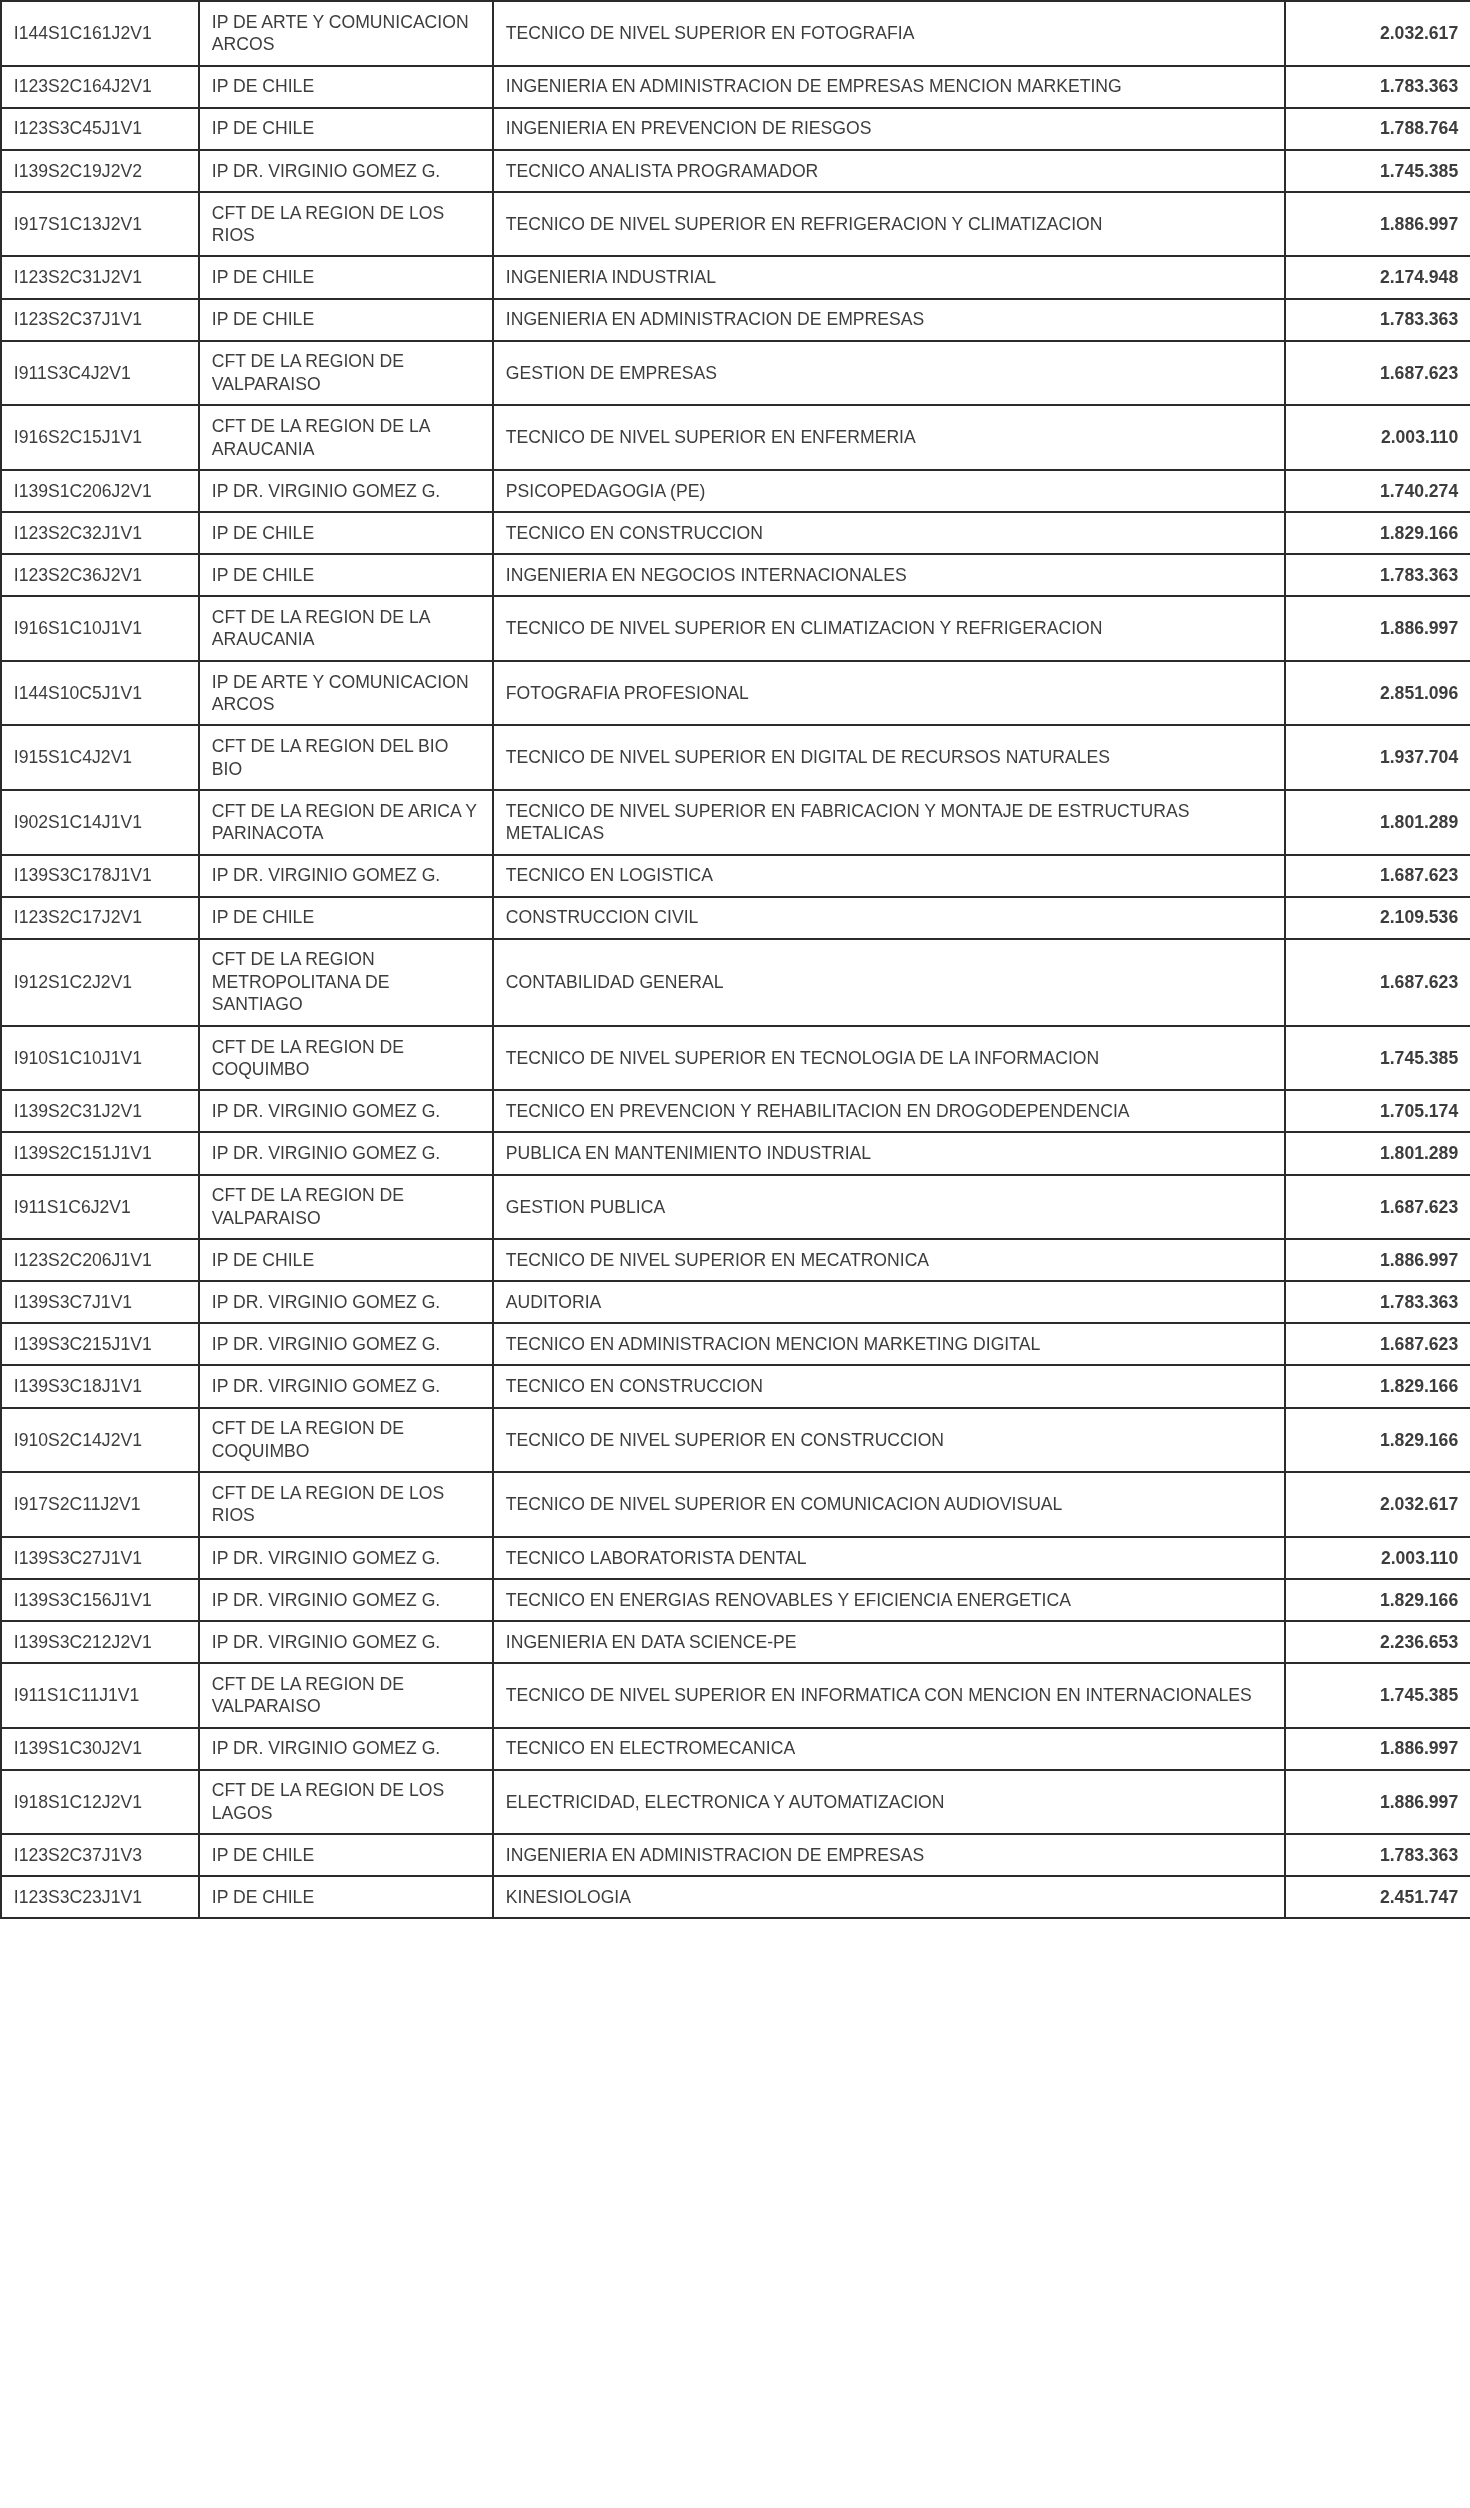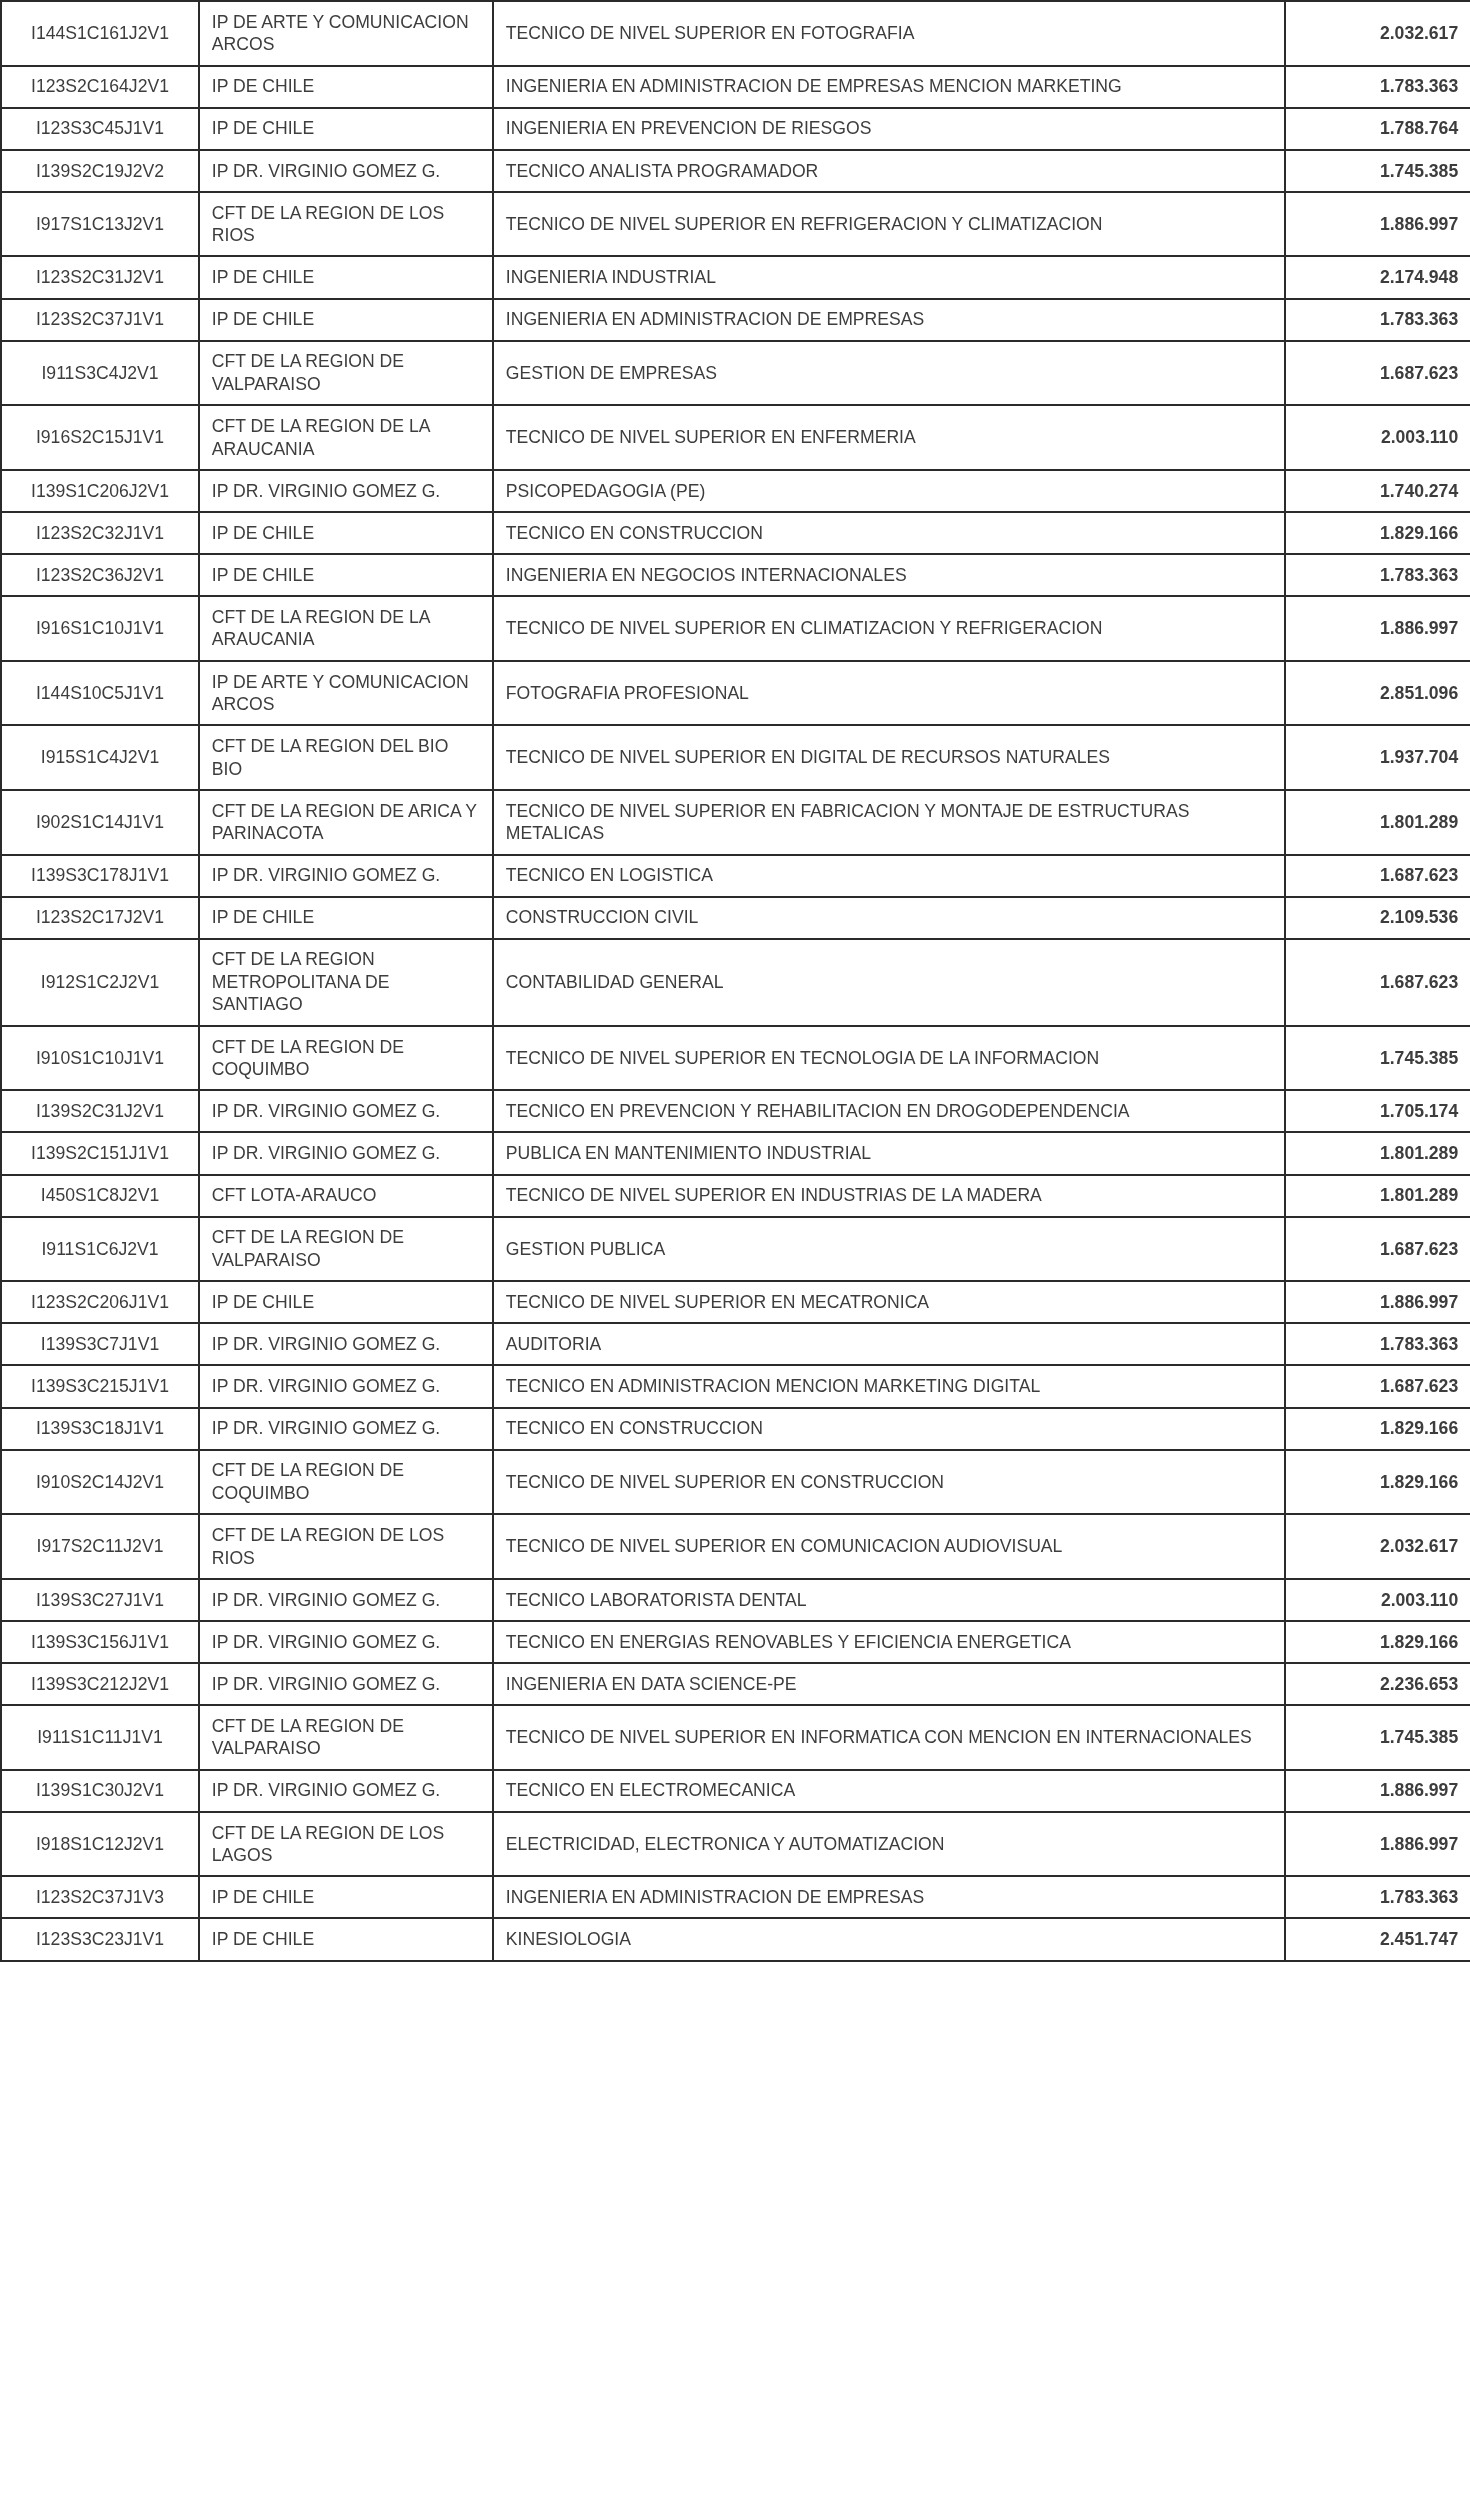--- a/index.html
+++ b/index.html
@@ -20,21 +20,20 @@
   table.data-table td {
     border: 2px solid #2b2b2b;
     padding: 8.8px 11.8px;
     font-size: 17.6px;
     line-height: 22.5px;
     vertical-align: middle;
     word-wrap: break-word;
   }
   td.cell-code {
     padding-left: 13.7px;
-    text-align: center;
   }
   td.cell-institution {
     padding-left: 13.7px;
   }
   td.cell-program {
     padding-left: 15.7px;
     border-radius: 10px;
   }
   td.cell-amount {
     text-align: right;
@@ -179,26 +178,20 @@
         <td class="cell-program">TECNICO EN PREVENCION Y REHABILITACION EN DROGODEPENDENCIA</td>
         <td class="cell-amount">1.705.174</td>
       </tr>
       <tr>
         <td class="cell-code">I139S2C151J1V1</td>
         <td class="cell-institution">IP DR. VIRGINIO GOMEZ G.</td>
         <td class="cell-program">PUBLICA EN MANTENIMIENTO INDUSTRIAL</td>
         <td class="cell-amount">1.801.289</td>
       </tr>
       <tr>
-        <td class="cell-code">I450S1C8J2V1</td>
-        <td class="cell-institution">CFT LOTA-ARAUCO</td>
-        <td class="cell-program">TECNICO DE NIVEL SUPERIOR EN INDUSTRIAS DE LA MADERA</td>
-        <td class="cell-amount">1.801.289</td>
-      </tr>
-      <tr>
         <td class="cell-code">I911S1C6J2V1</td>
         <td class="cell-institution">CFT DE LA REGION DE VALPARAISO</td>
         <td class="cell-program">GESTION PUBLICA</td>
         <td class="cell-amount">1.687.623</td>
       </tr>
       <tr>
         <td class="cell-code">I123S2C206J1V1</td>
         <td class="cell-institution">IP DE CHILE</td>
         <td class="cell-program">TECNICO DE NIVEL SUPERIOR EN MECATRONICA</td>
         <td class="cell-amount">1.886.997</td>

